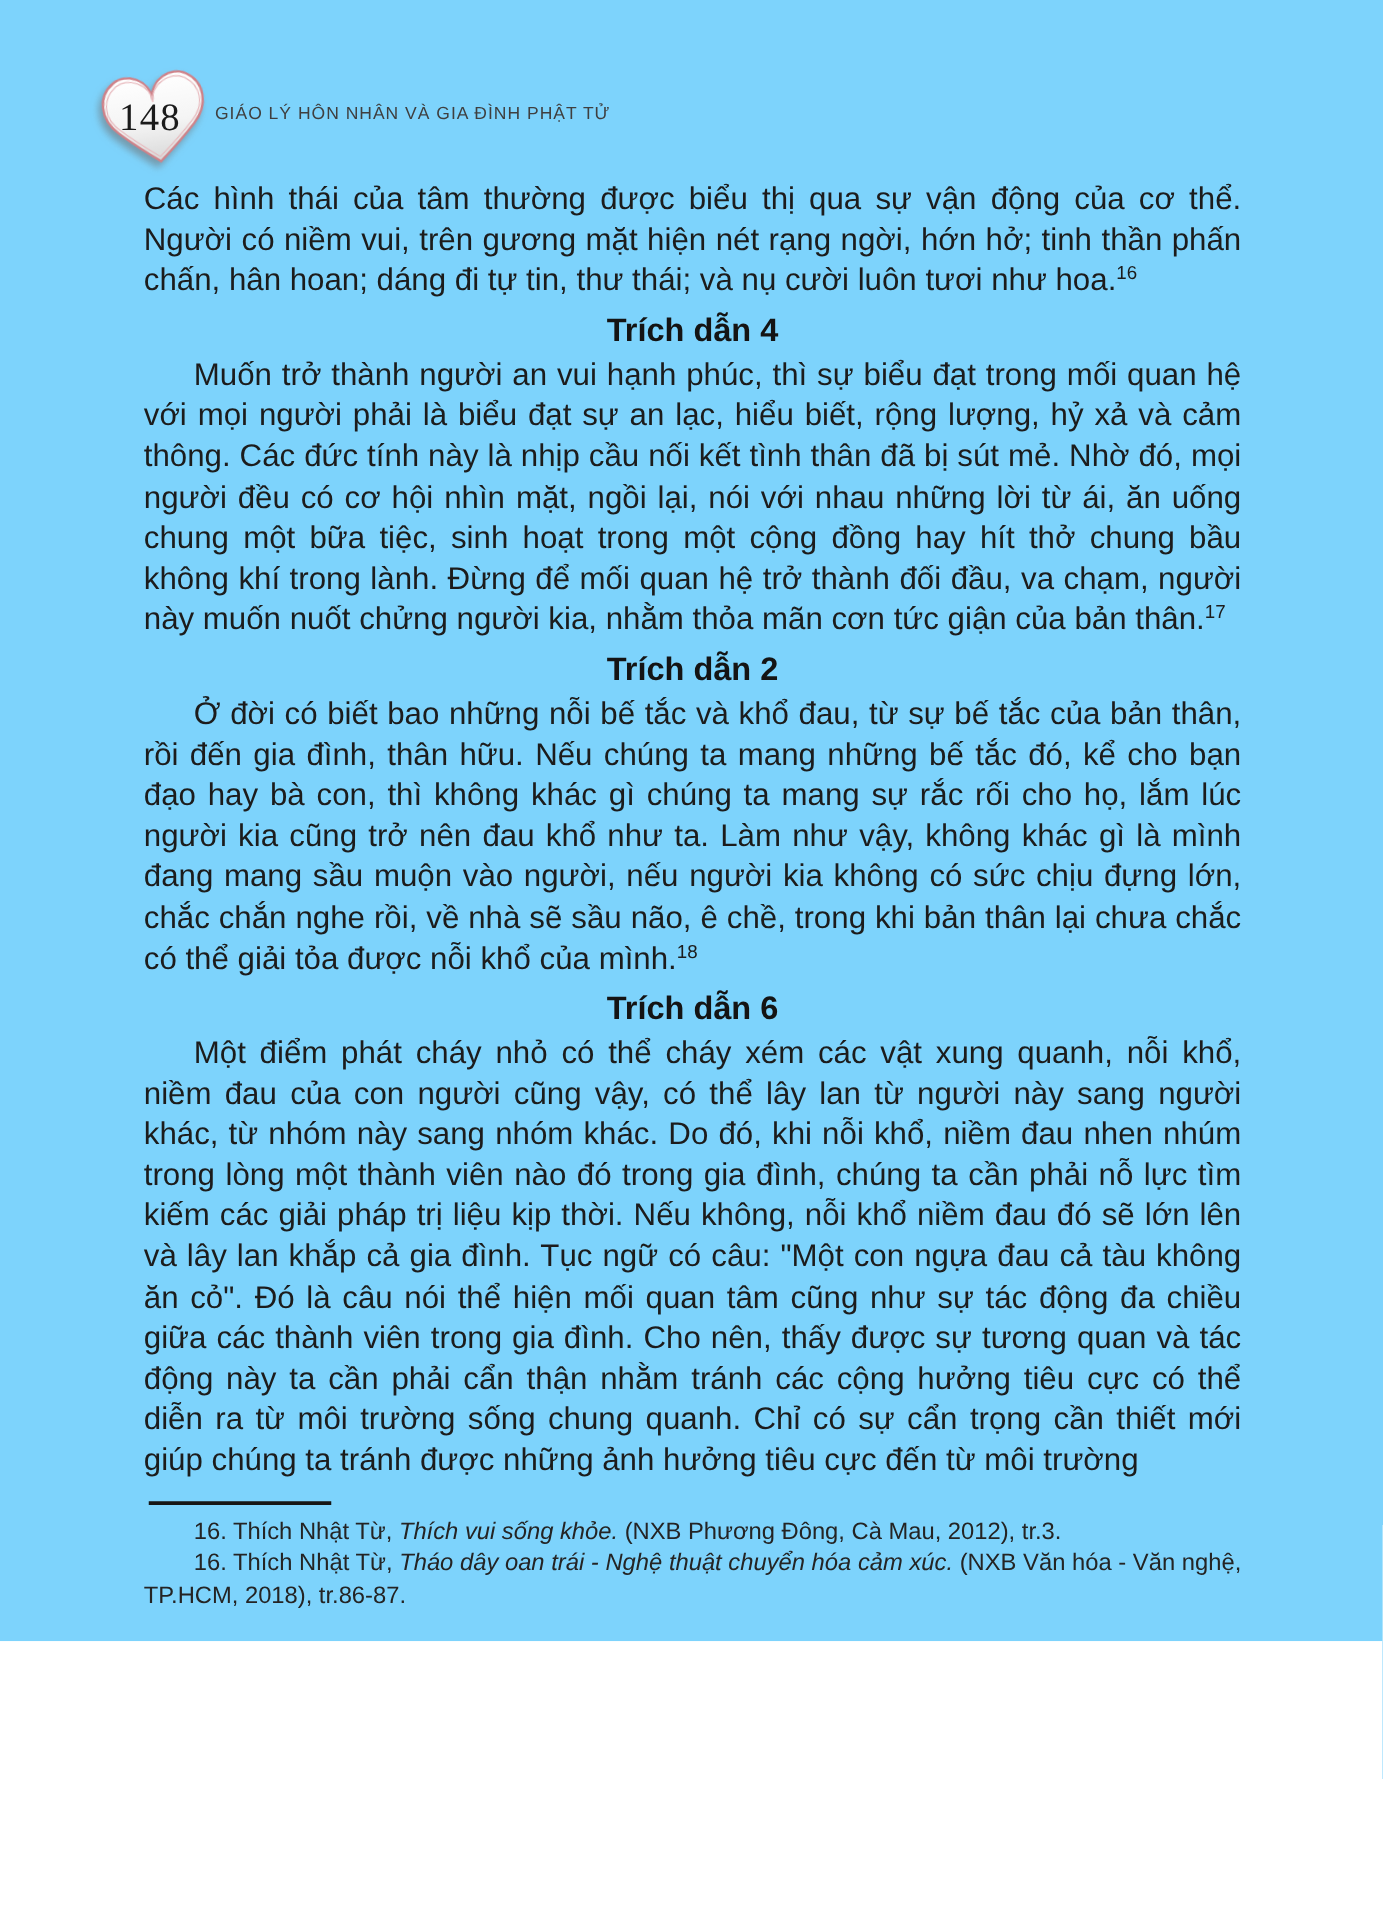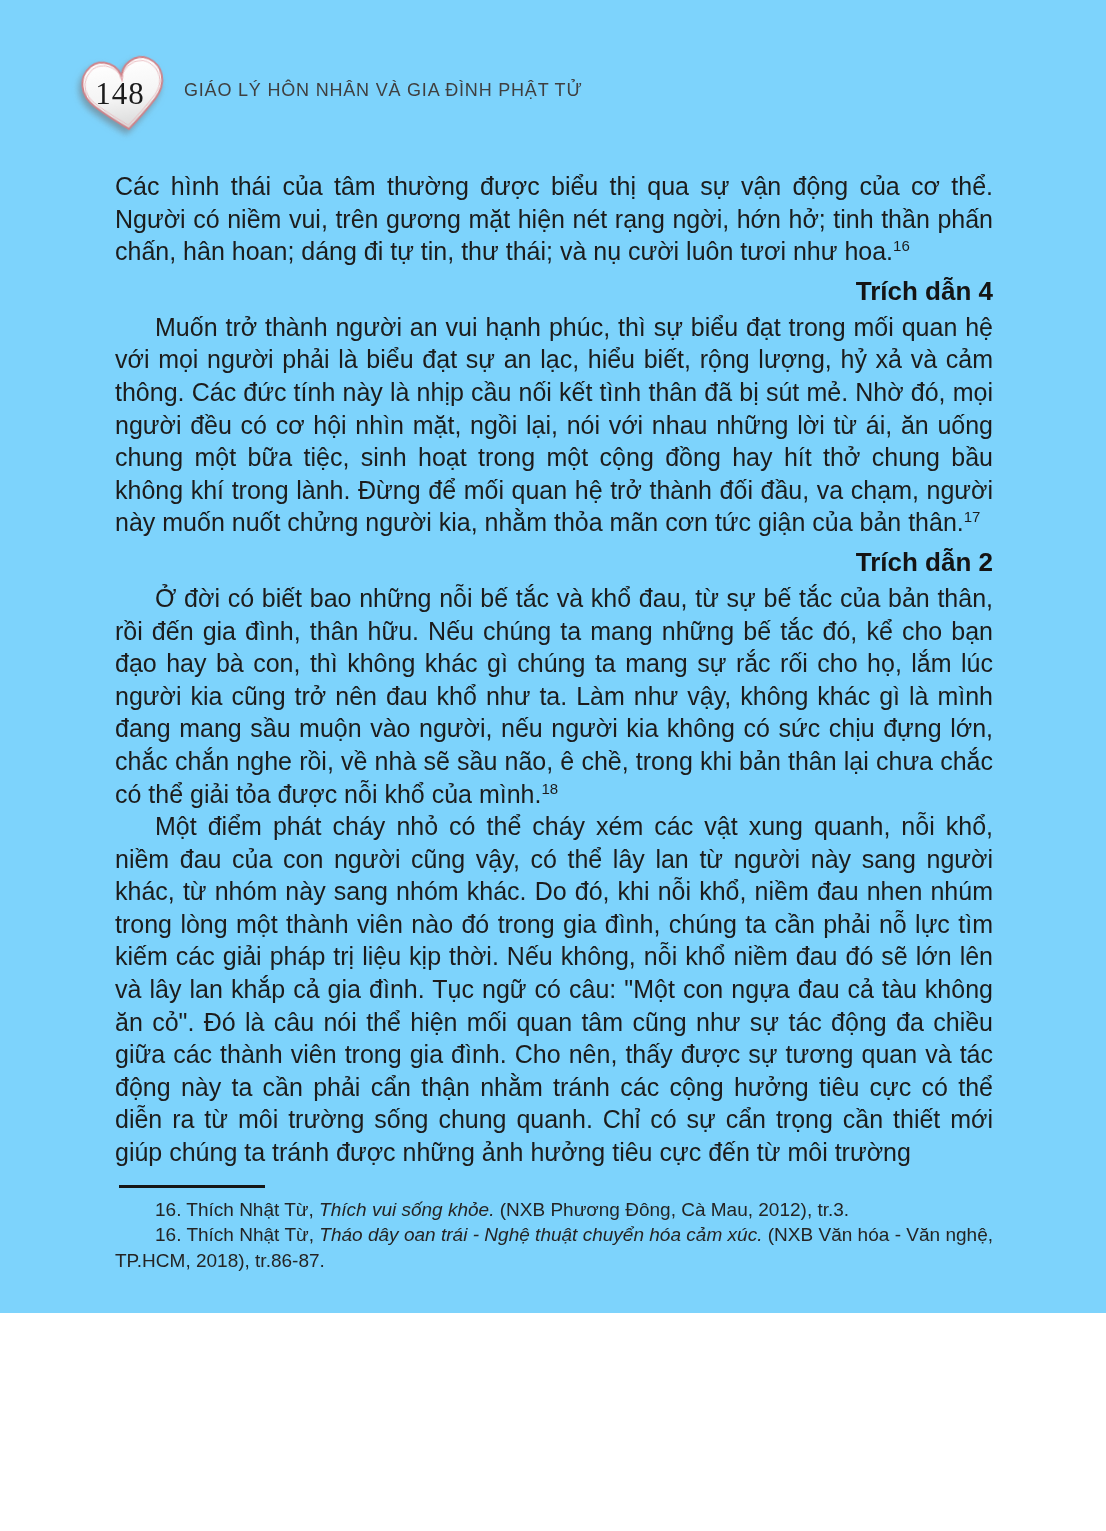--- a/index.html
+++ b/index.html
@@ -41,33 +41,32 @@
     left: 0;
     width: 88px;
     text-align: center;
     font-family: "Liberation Serif", serif;
     font-size: 31px;
     font-weight: 500;
     color: #1b1b1b;
     letter-spacing: 1px;
   }
   .running-title {
-    margin-left: 12px;
     margin-top: -8px;
-    font-size: 18px;
+    font-size: 14px;
     letter-spacing: 0.8px;
     color: #3f3f3f;
     white-space: nowrap;
   }
 
   
   .content {
     position: absolute;
     left: 115px;
-    top: 170px;
+    top: 143px;
     width: 878px;
   }
   .body-paragraph {
     margin: 0;
     font-size: 25px;
     line-height: 32.6px;
     text-align: justify;
     color: #1c1c1c;
   }
   .body-paragraph.indented { text-indent: 40px; }
@@ -77,21 +76,21 @@
     vertical-align: baseline;
     position: relative;
     top: -9px;
   }
   .section-heading {
     font-size: 26px;
     font-weight: 700;
     line-height: 30px;
     margin: 8px 0 5px 0;
     color: #141414;
-    text-align: right;
+    text-align: center;
   }
 
   
   .footnotes { margin-top: 16px; }
   .fn-rule {
     width: 146px;
     height: 3px;
     background: #161616;
     margin: 0 0 9px 4px;
   }
@@ -127,20 +126,21 @@
     <div class="running-title">GIÁO LÝ HÔN NHÂN VÀ GIA ĐÌNH PHẬT TỬ</div>
   </header>
 
   <main class="content" id="content-flow">
 
   <p class="body-paragraph">Các hình thái của tâm thường được biểu thị qua sự vận động của cơ thể. Người có niềm vui, trên gương mặt hiện nét rạng ngời, hớn hở; tinh thần phấn chấn, hân hoan; dáng đi tự tin, thư thái; và nụ cười luôn tươi như hoa.<sup>16</sup></p>
       <h2 class="section-heading">Trích dẫn 4</h2>
       <p class="body-paragraph indented">Muốn trở thành người an vui hạnh phúc, thì sự biểu đạt trong mối quan hệ với mọi người phải là biểu đạt sự an lạc, hiểu biết, rộng lượng, hỷ xả và cảm thông. Các đức tính này là nhịp cầu nối kết tình thân đã bị sút mẻ. Nhờ đó, mọi người đều có cơ hội nhìn mặt, ngồi lại, nói với nhau những lời từ ái, ăn uống chung một bữa tiệc, sinh hoạt trong một cộng đồng hay hít thở chung bầu không khí trong lành. Đừng để mối quan hệ trở thành đối đầu, va chạm, người này muốn nuốt chửng người kia, nhằm thỏa mãn cơn tức giận của bản thân.<sup>17</sup></p>
       <h2 class="section-heading">Trích dẫn 2</h2>
       <p class="body-paragraph indented">Ở đời có biết bao những nỗi bế tắc và khổ đau, từ sự bế tắc của bản thân, rồi đến gia đình, thân hữu. Nếu chúng ta mang những bế tắc đó, kể cho bạn đạo hay bà con, thì không khác gì chúng ta mang sự rắc rối cho họ, lắm lúc người kia cũng trở nên đau khổ như ta. Làm như vậy, không khác gì là mình đang mang sầu muộn vào người, nếu người kia không có sức chịu đựng lớn, chắc chắn nghe rồi, về nhà sẽ sầu não, ê chề, trong khi bản thân lại chưa chắc có thể giải tỏa được nỗi khổ của mình.<sup>18</sup></p>
+      <h2 class="section-heading">Trích dẫn 6</h2>
       <p class="body-paragraph indented">Một điểm phát cháy nhỏ có thể cháy xém các vật xung quanh, nỗi khổ, niềm đau của con người cũng vậy, có thể lây lan từ người này sang người khác, từ nhóm này sang nhóm khác. Do đó, khi nỗi khổ, niềm đau nhen nhúm trong lòng một thành viên nào đó trong gia đình, chúng ta cần phải nỗ lực tìm kiếm các giải pháp trị liệu kịp thời. Nếu không, nỗi khổ niềm đau đó sẽ lớn lên và lây lan khắp cả gia đình. Tục ngữ có câu: "Một con ngựa đau cả tàu không ăn cỏ". Đó là câu nói thể hiện mối quan tâm cũng như sự tác động đa chiều giữa các thành viên trong gia đình. Cho nên, thấy được sự tương quan và tác động này ta cần phải cẩn thận nhằm tránh các cộng hưởng tiêu cực có thể diễn ra từ môi trường sống chung quanh. Chỉ có sự cẩn trọng cần thiết mới giúp chúng ta tránh được những ảnh hưởng tiêu cực đến từ môi trường</p>
       <footer class="footnotes">
         <div class="fn-rule"></div>
         <div class="footnote"><span>16. Thích Nhật Từ, </span><span class="italic">Thích vui sống khỏe.</span><span> (NXB Phương Đông, Cà Mau, 2012), tr.3.</span></div>
         <div class="footnote"><span>16. Thích Nhật Từ, </span><span class="italic">Tháo dây oan trái - Nghệ thuật chuyển hóa cảm xúc.</span><span> (NXB Văn hóa - Văn nghệ, TP.HCM, 2018), tr.86-87.</span></div>
       </footer>
     </main>
 
 </div>
 

